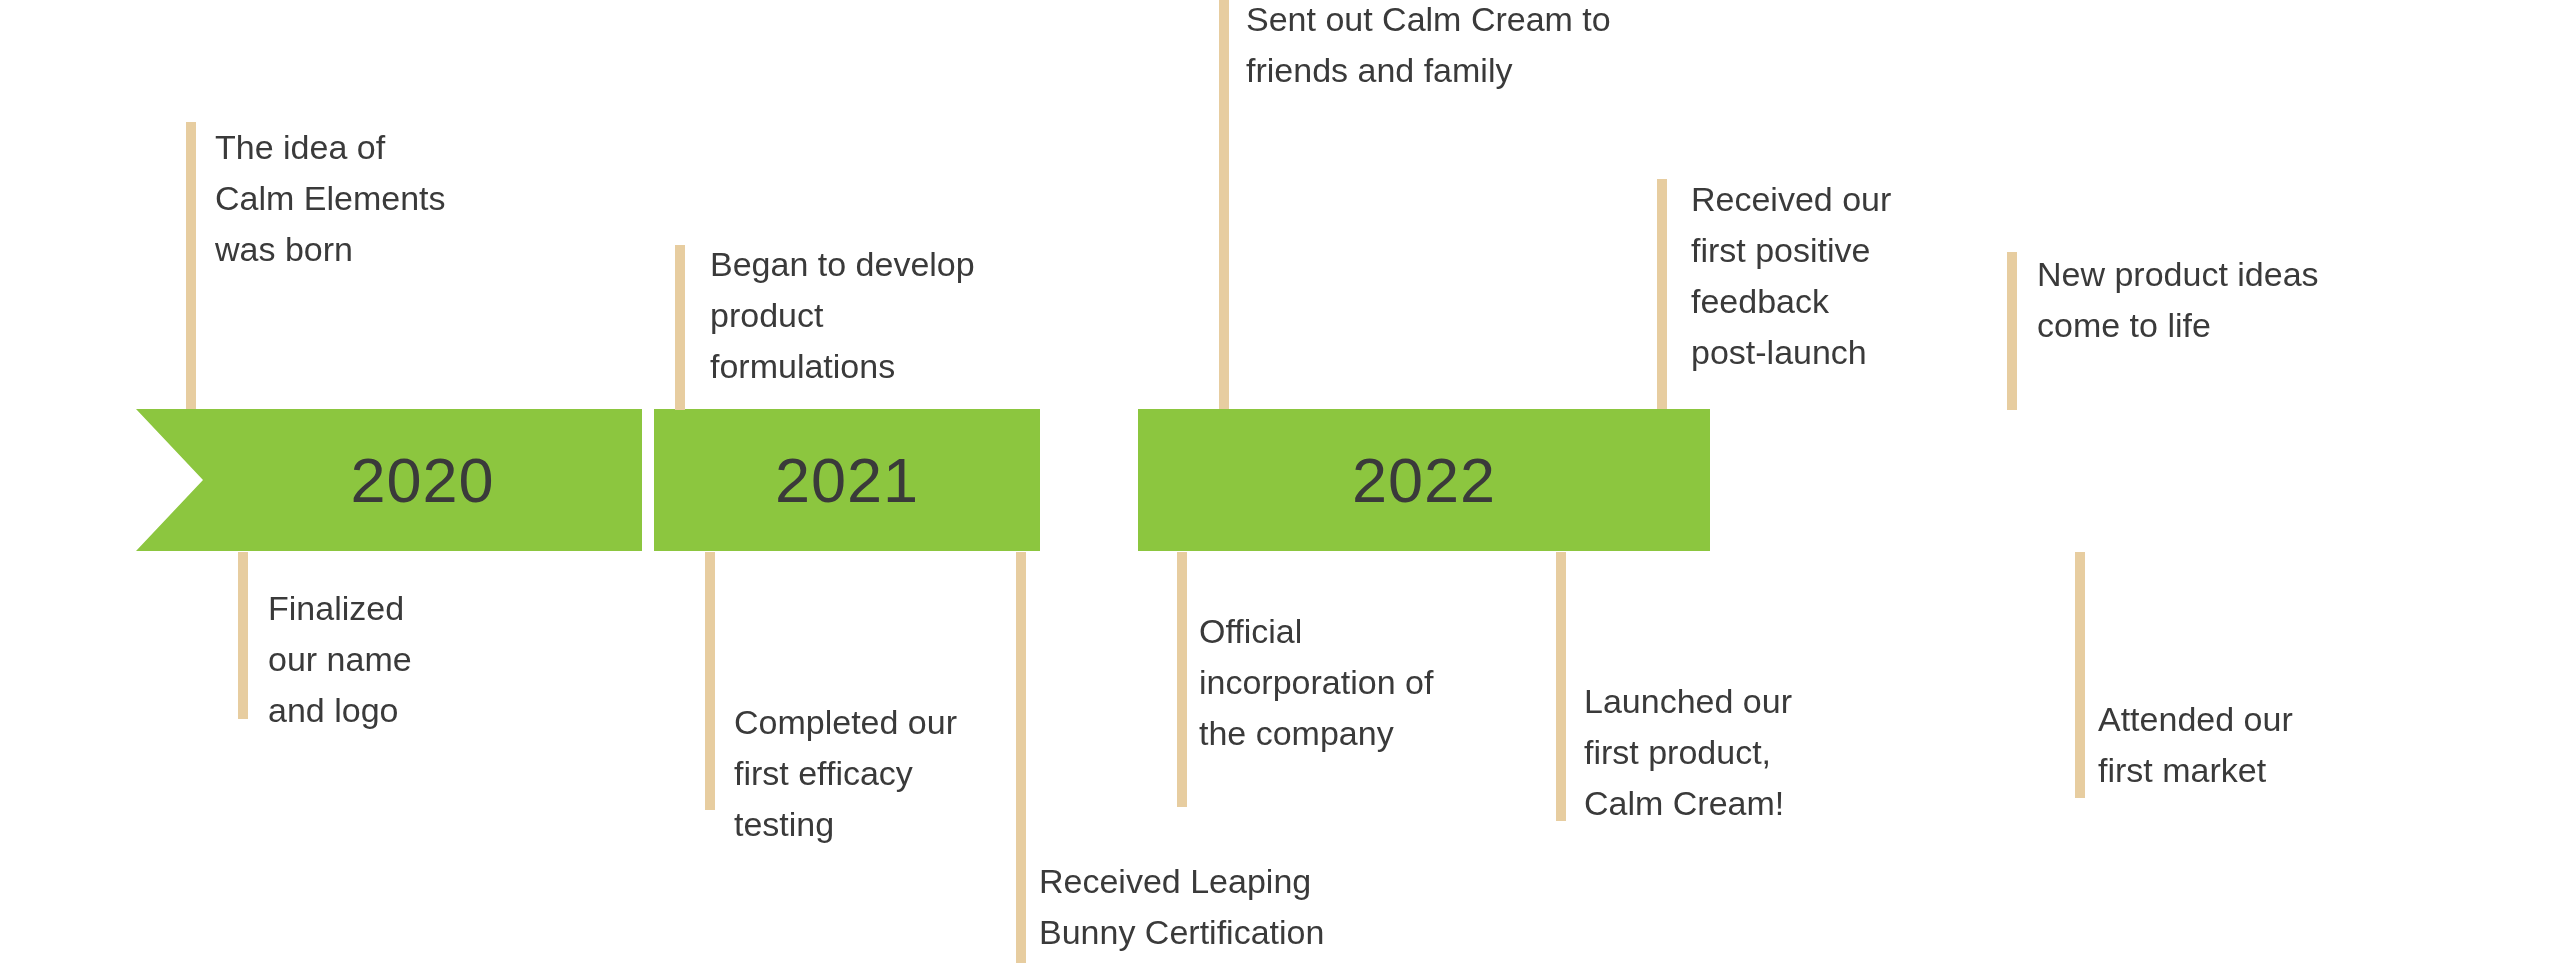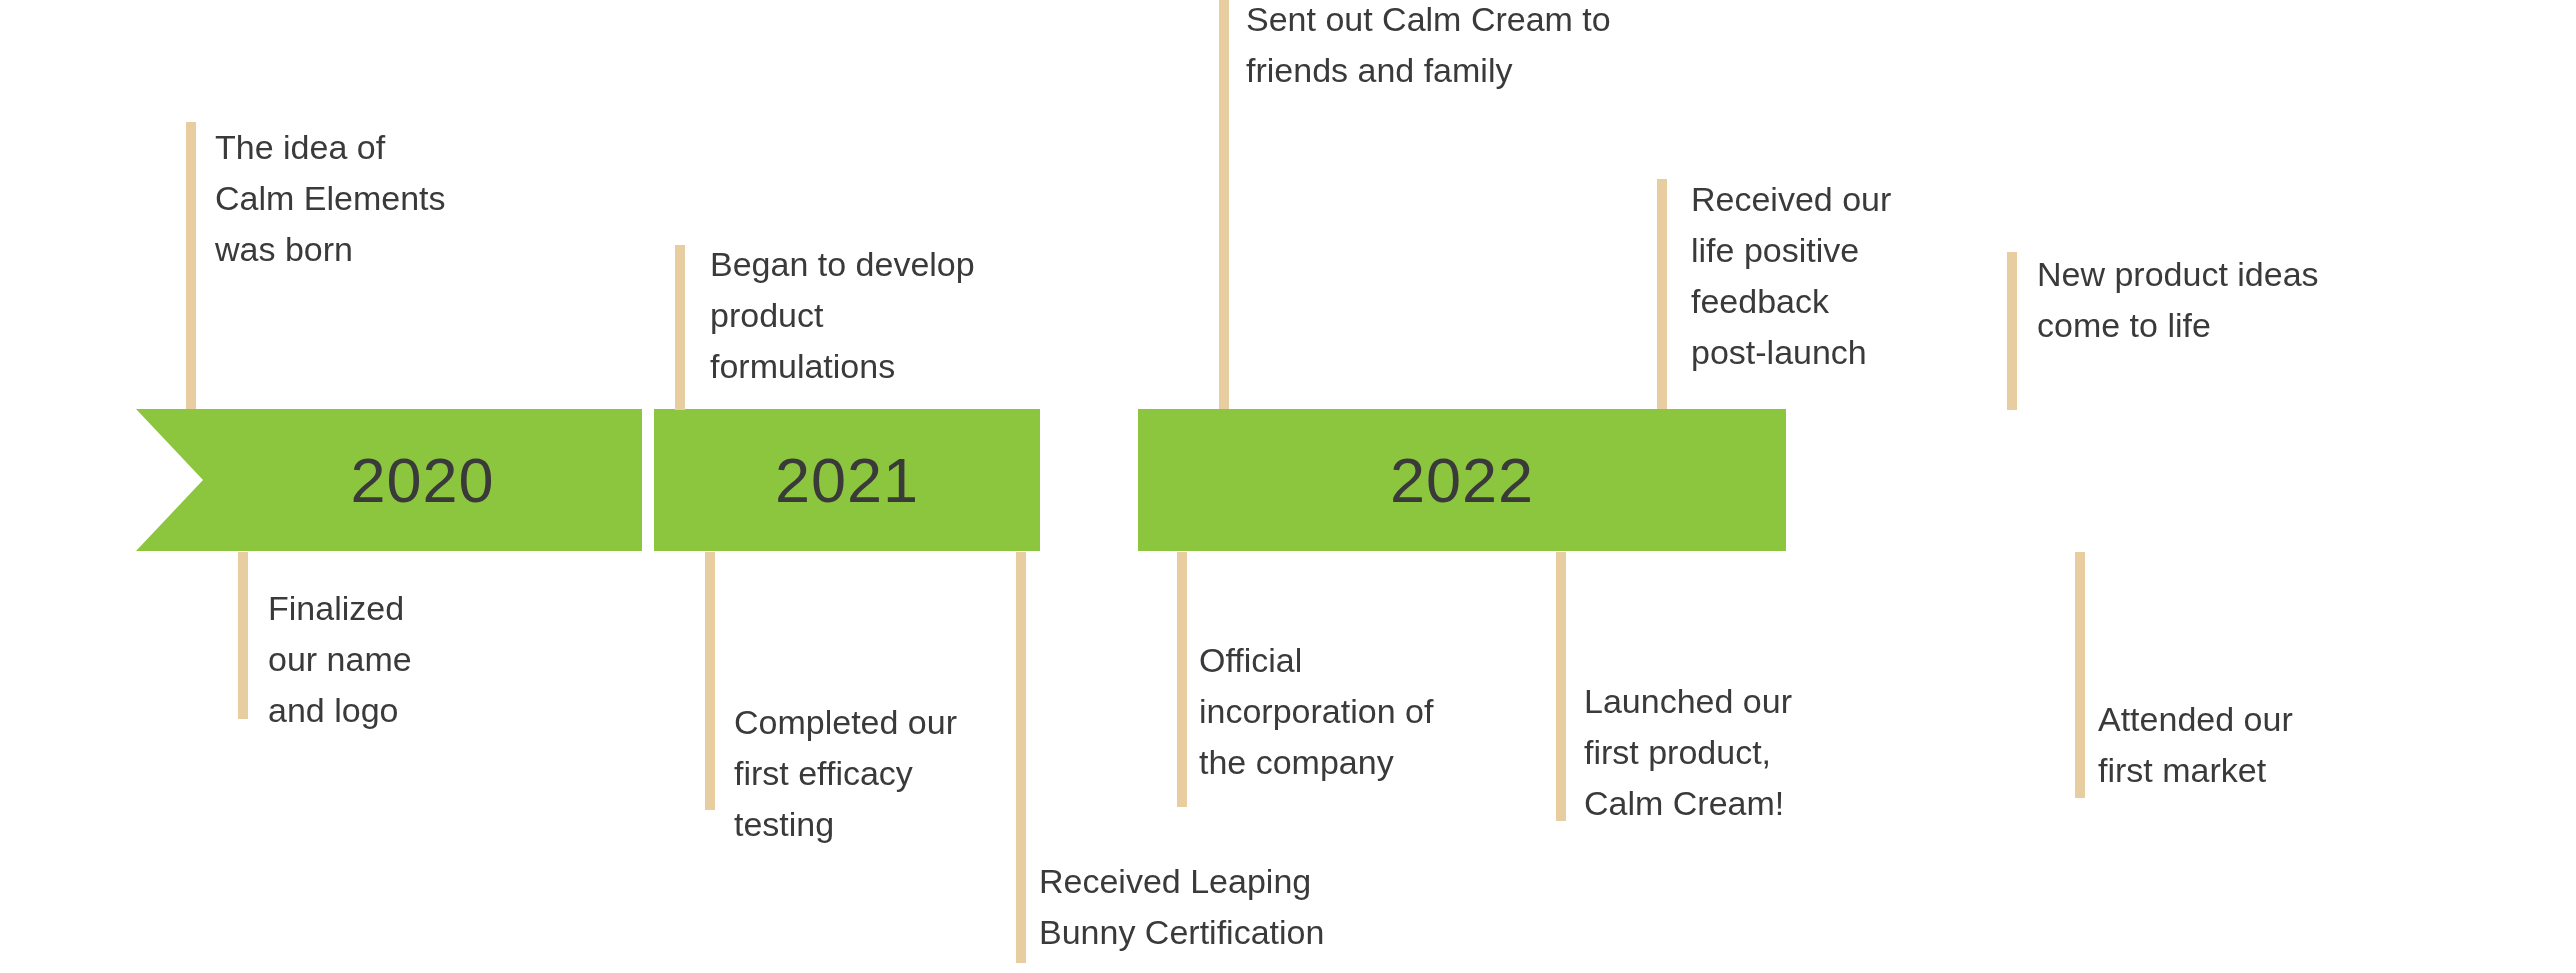--- a/index.html
+++ b/index.html
@@ -32,21 +32,21 @@
   }
   .seg-2020 {
     left: 136px;
     width: 506px;
     clip-path: polygon(0 0, 100% 0, 100% 100%, 0 100%, 67px 50%);
     padding-left: 67px;
     box-sizing: content-box;
     width: 439px;
   }
   .seg-2021 { left: 654px;  width: 386px; }
-  .seg-2022 { left: 1138px; width: 648px; justify-content: center; }
+  .seg-2022 { left: 1138px; width: 572px; justify-content: center; }
   .seg-2023 {
     left: 1747px;
     width: 685px;
     clip-path: polygon(0 0, 618px 0, 100% 50%, 618px 100%, 0 100%);
     padding-right: 31px;
     box-sizing: border-box;
   }
   
   .tick {
     position: absolute;
@@ -92,35 +92,35 @@
 
   <div class="event-label" style="left:215px;  top:122px;">The idea of
 Calm Elements
 was born</div>
   <div class="event-label" style="left:710px;  top:239px;">Began to develop
 product
 formulations</div>
   <div class="event-label" style="left:1246px; top:-5.8px;">Sent out Calm Cream to
 friends and family</div>
   <div class="event-label" style="left:1691px; top:174px;">Received our
-life positive
+first positive
 feedback
 post-launch</div>
   <div class="event-label" style="left:2037px; top:249px;">New product ideas
 come to life</div>
 
   <div class="event-label" style="left:268px;  top:583px;">Finalized
 our name
 and logo</div>
   <div class="event-label" style="left:734px;  top:697px;">Completed our
 first efficacy
 testing</div>
   <div class="event-label" style="left:1039px; top:856px;">Received Leaping
 Bunny Certification</div>
-  <div class="event-label" style="left:1199px; top:635px;">Official
+  <div class="event-label" style="left:1199px; top:606px;">Official
 incorporation of
 the company</div>
   <div class="event-label" style="left:1584px; top:676px;">Launched our
 first product,
 Calm Cream!</div>
   <div class="event-label" style="left:2098px; top:694px;">Attended our
 first market</div>
 
 </div>
 

